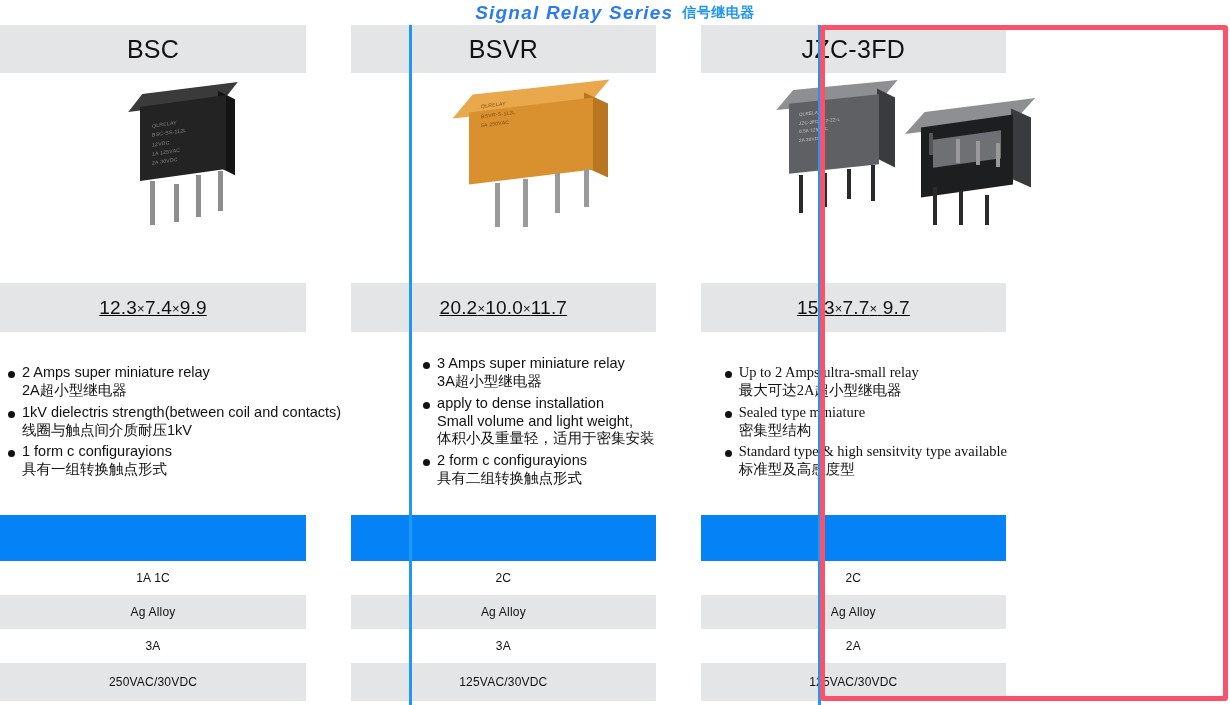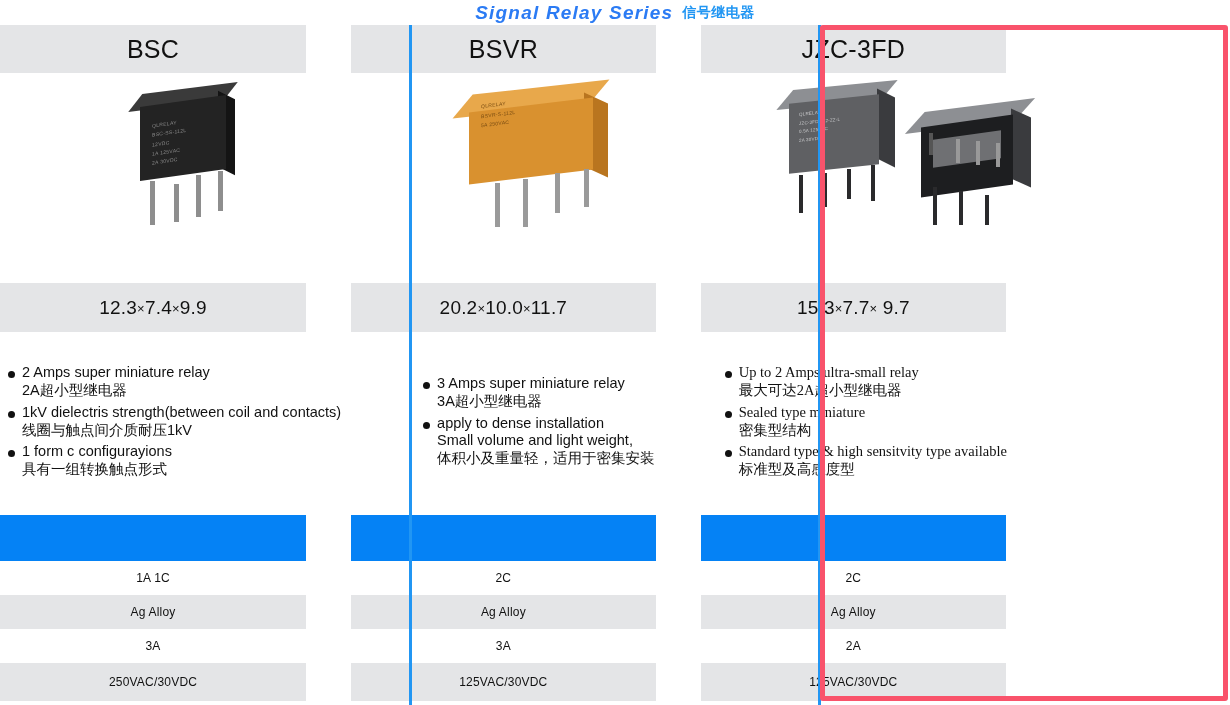--- a/index.html
+++ b/index.html
@@ -48,21 +48,21 @@
     position: absolute; top: 0; width: 3px; height: 680px;
     background: #2196F3;
   }
   #vdiv-1 { left: 409px; }
   #vdiv-2 { left: 818px; }
 
   
   .band { position: absolute; left: 0; width: 100%; }
   .band-head   { top: 0;    height: 48px;  background: #e4e5e7; }
   .band-img    { top: 48px; height: 210px; background: #ffffff; }
-  .band-dim    { top: 258px; height: 49px; background: #e4e5e7; }
+  .band-dim    { top: 258px; height: 49px; background: #e4e5e7; text-decoration: underline; }
   .band-feat   { top: 307px; height: 183px; background: #ffffff; }
   .band-blue   { top: 490px; height: 46px; background: #0582F5; }
   .band-r1     { top: 536px; height: 34px; background: #ffffff; }
   .band-r2     { top: 570px; height: 34px; background: #e4e5e7; }
   .band-r3     { top: 604px; height: 34px; background: #ffffff; }
   .band-r4     { top: 638px; height: 38px; background: #e4e5e7; }
 
   .centered {
     display: flex; align-items: center; justify-content: center;
     text-align: center;
@@ -297,20 +297,27 @@
             </div>
           </div>
           <div class="bullet-row">
             <div class="dot"></div>
             <div class="btxt">
               <div class="en">apply to dense installation</div>
               <div class="en">Small volume and light weight,</div>
               <div class="cn">体积小及重量轻，适用于密集安装</div>
             </div>
           </div>
+          <div class="bullet-row">
+            <div class="dot"></div>
+            <div class="btxt">
+              <div class="en">2 form c configurayions</div>
+              <div class="cn">具有二组转换触点形式</div>
+            </div>
+          </div>
         </div>
           </div>
       </div>
 
       <div class="band band-blue"></div>
 
       <div class="band band-r1 centered">
         <span class="spec-text">2C</span>
       </div>
       <div class="band band-r2 centered">

